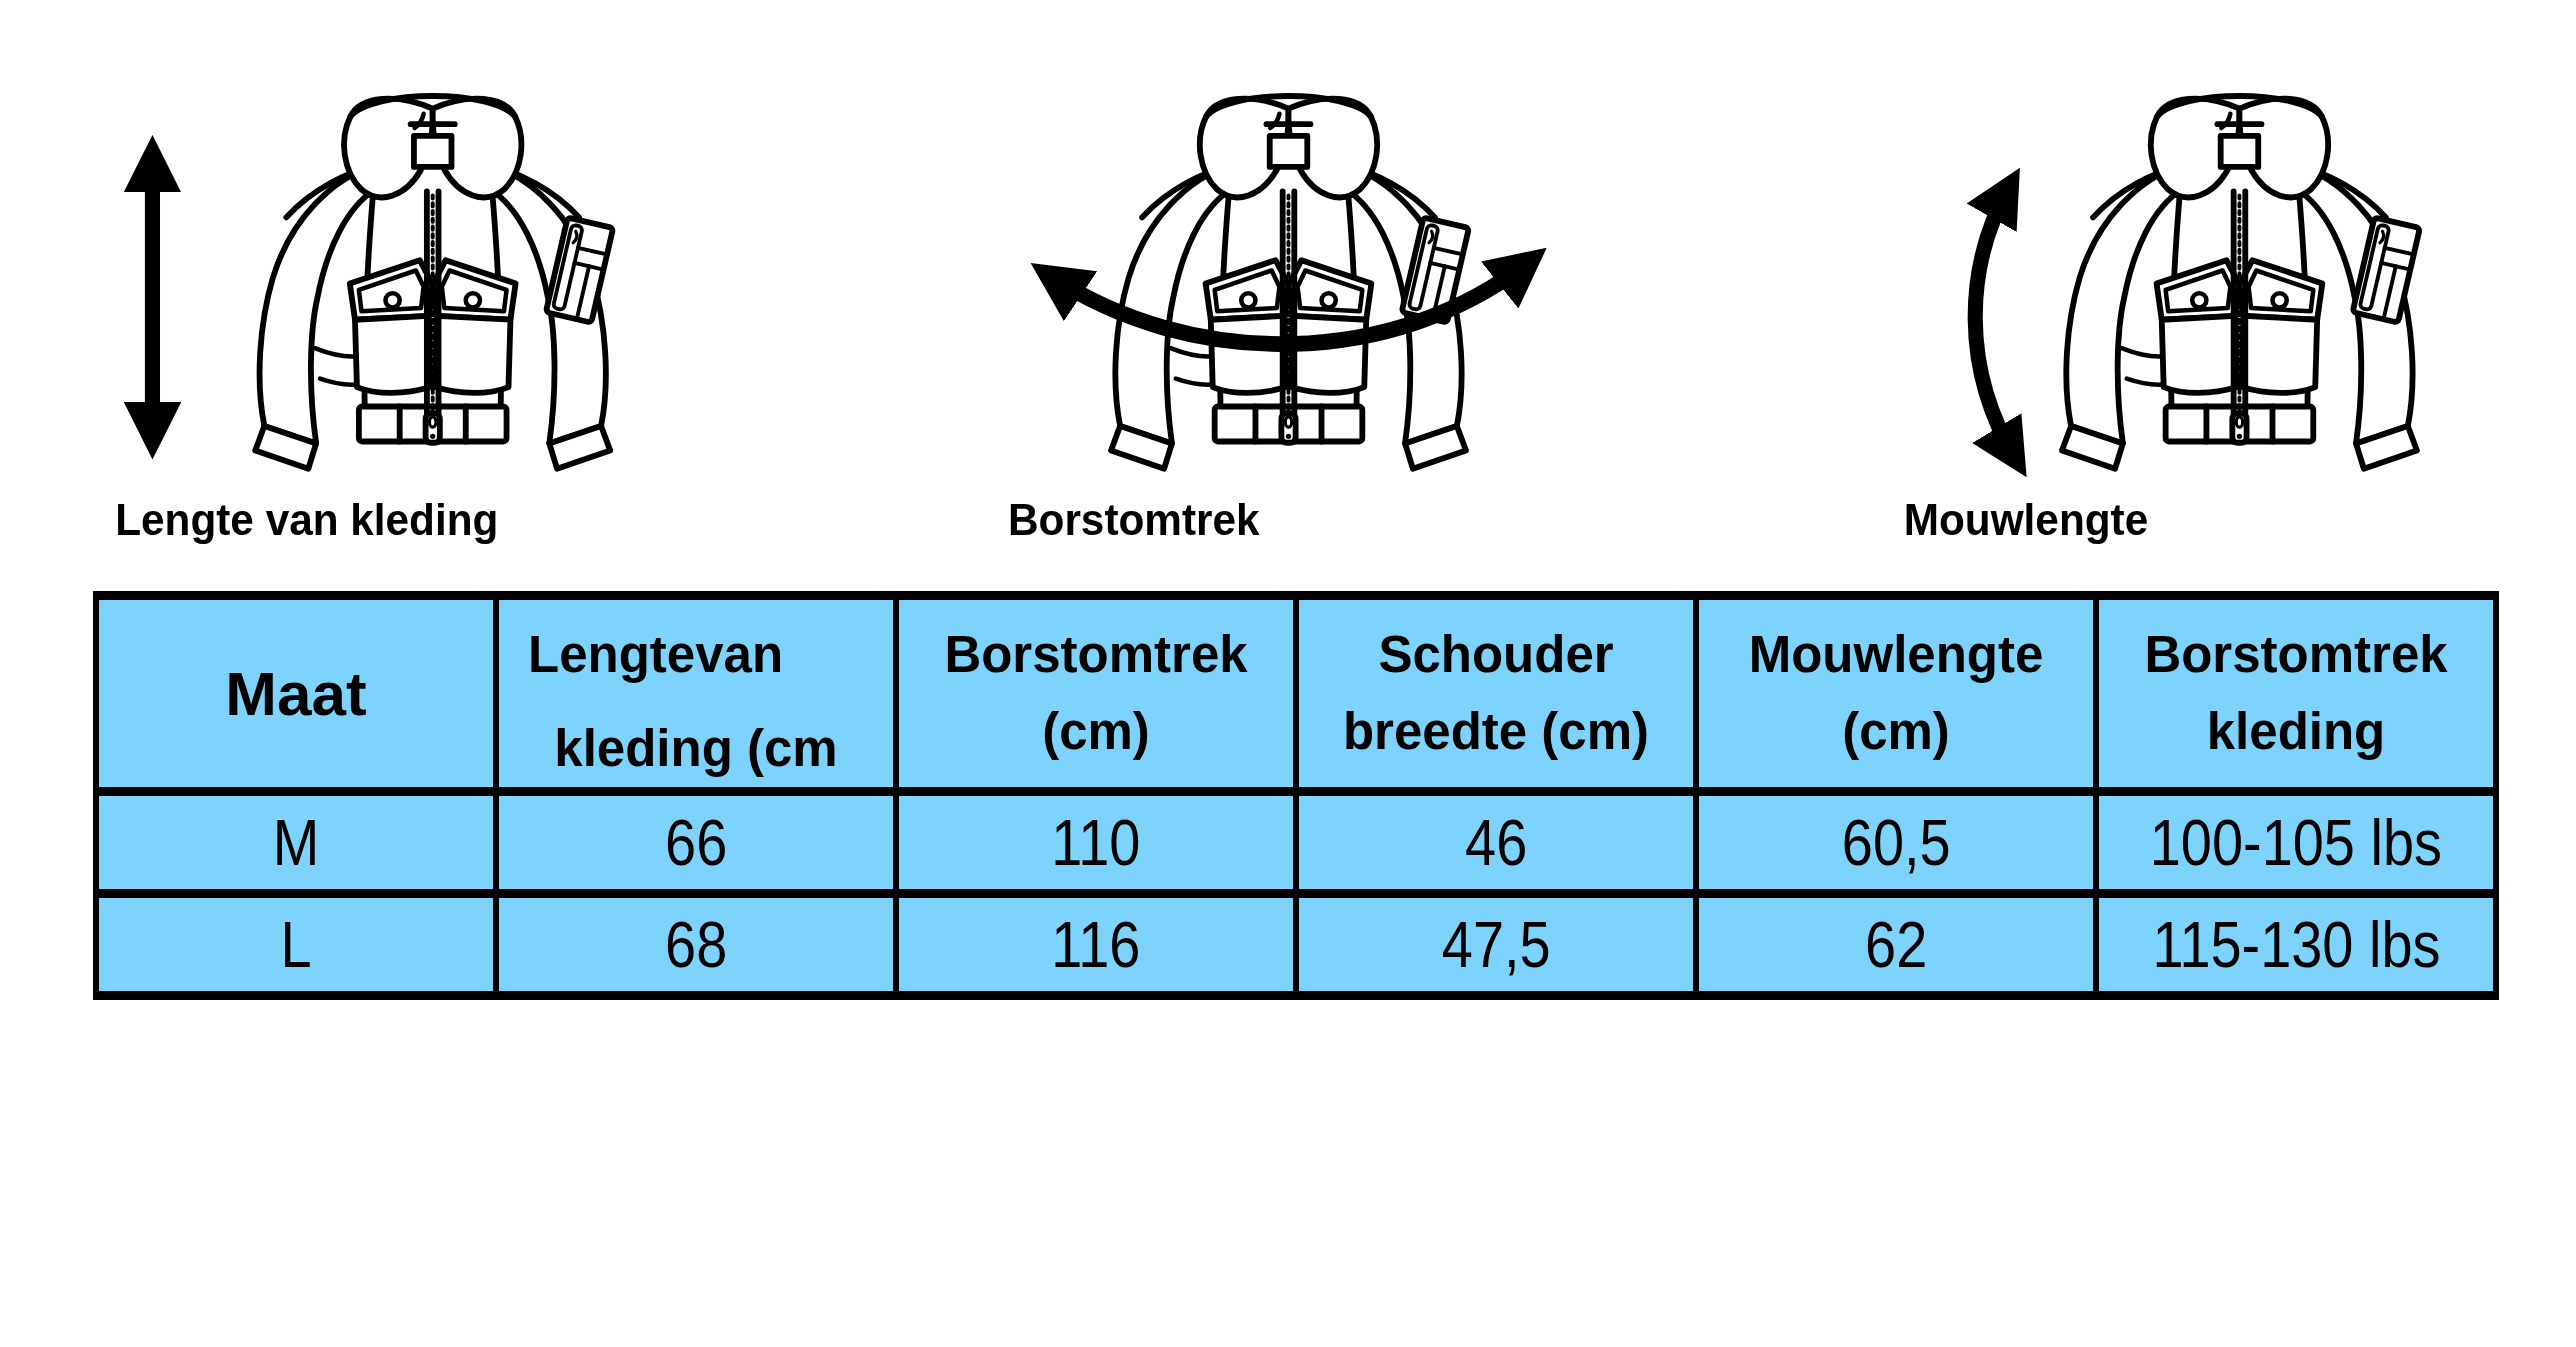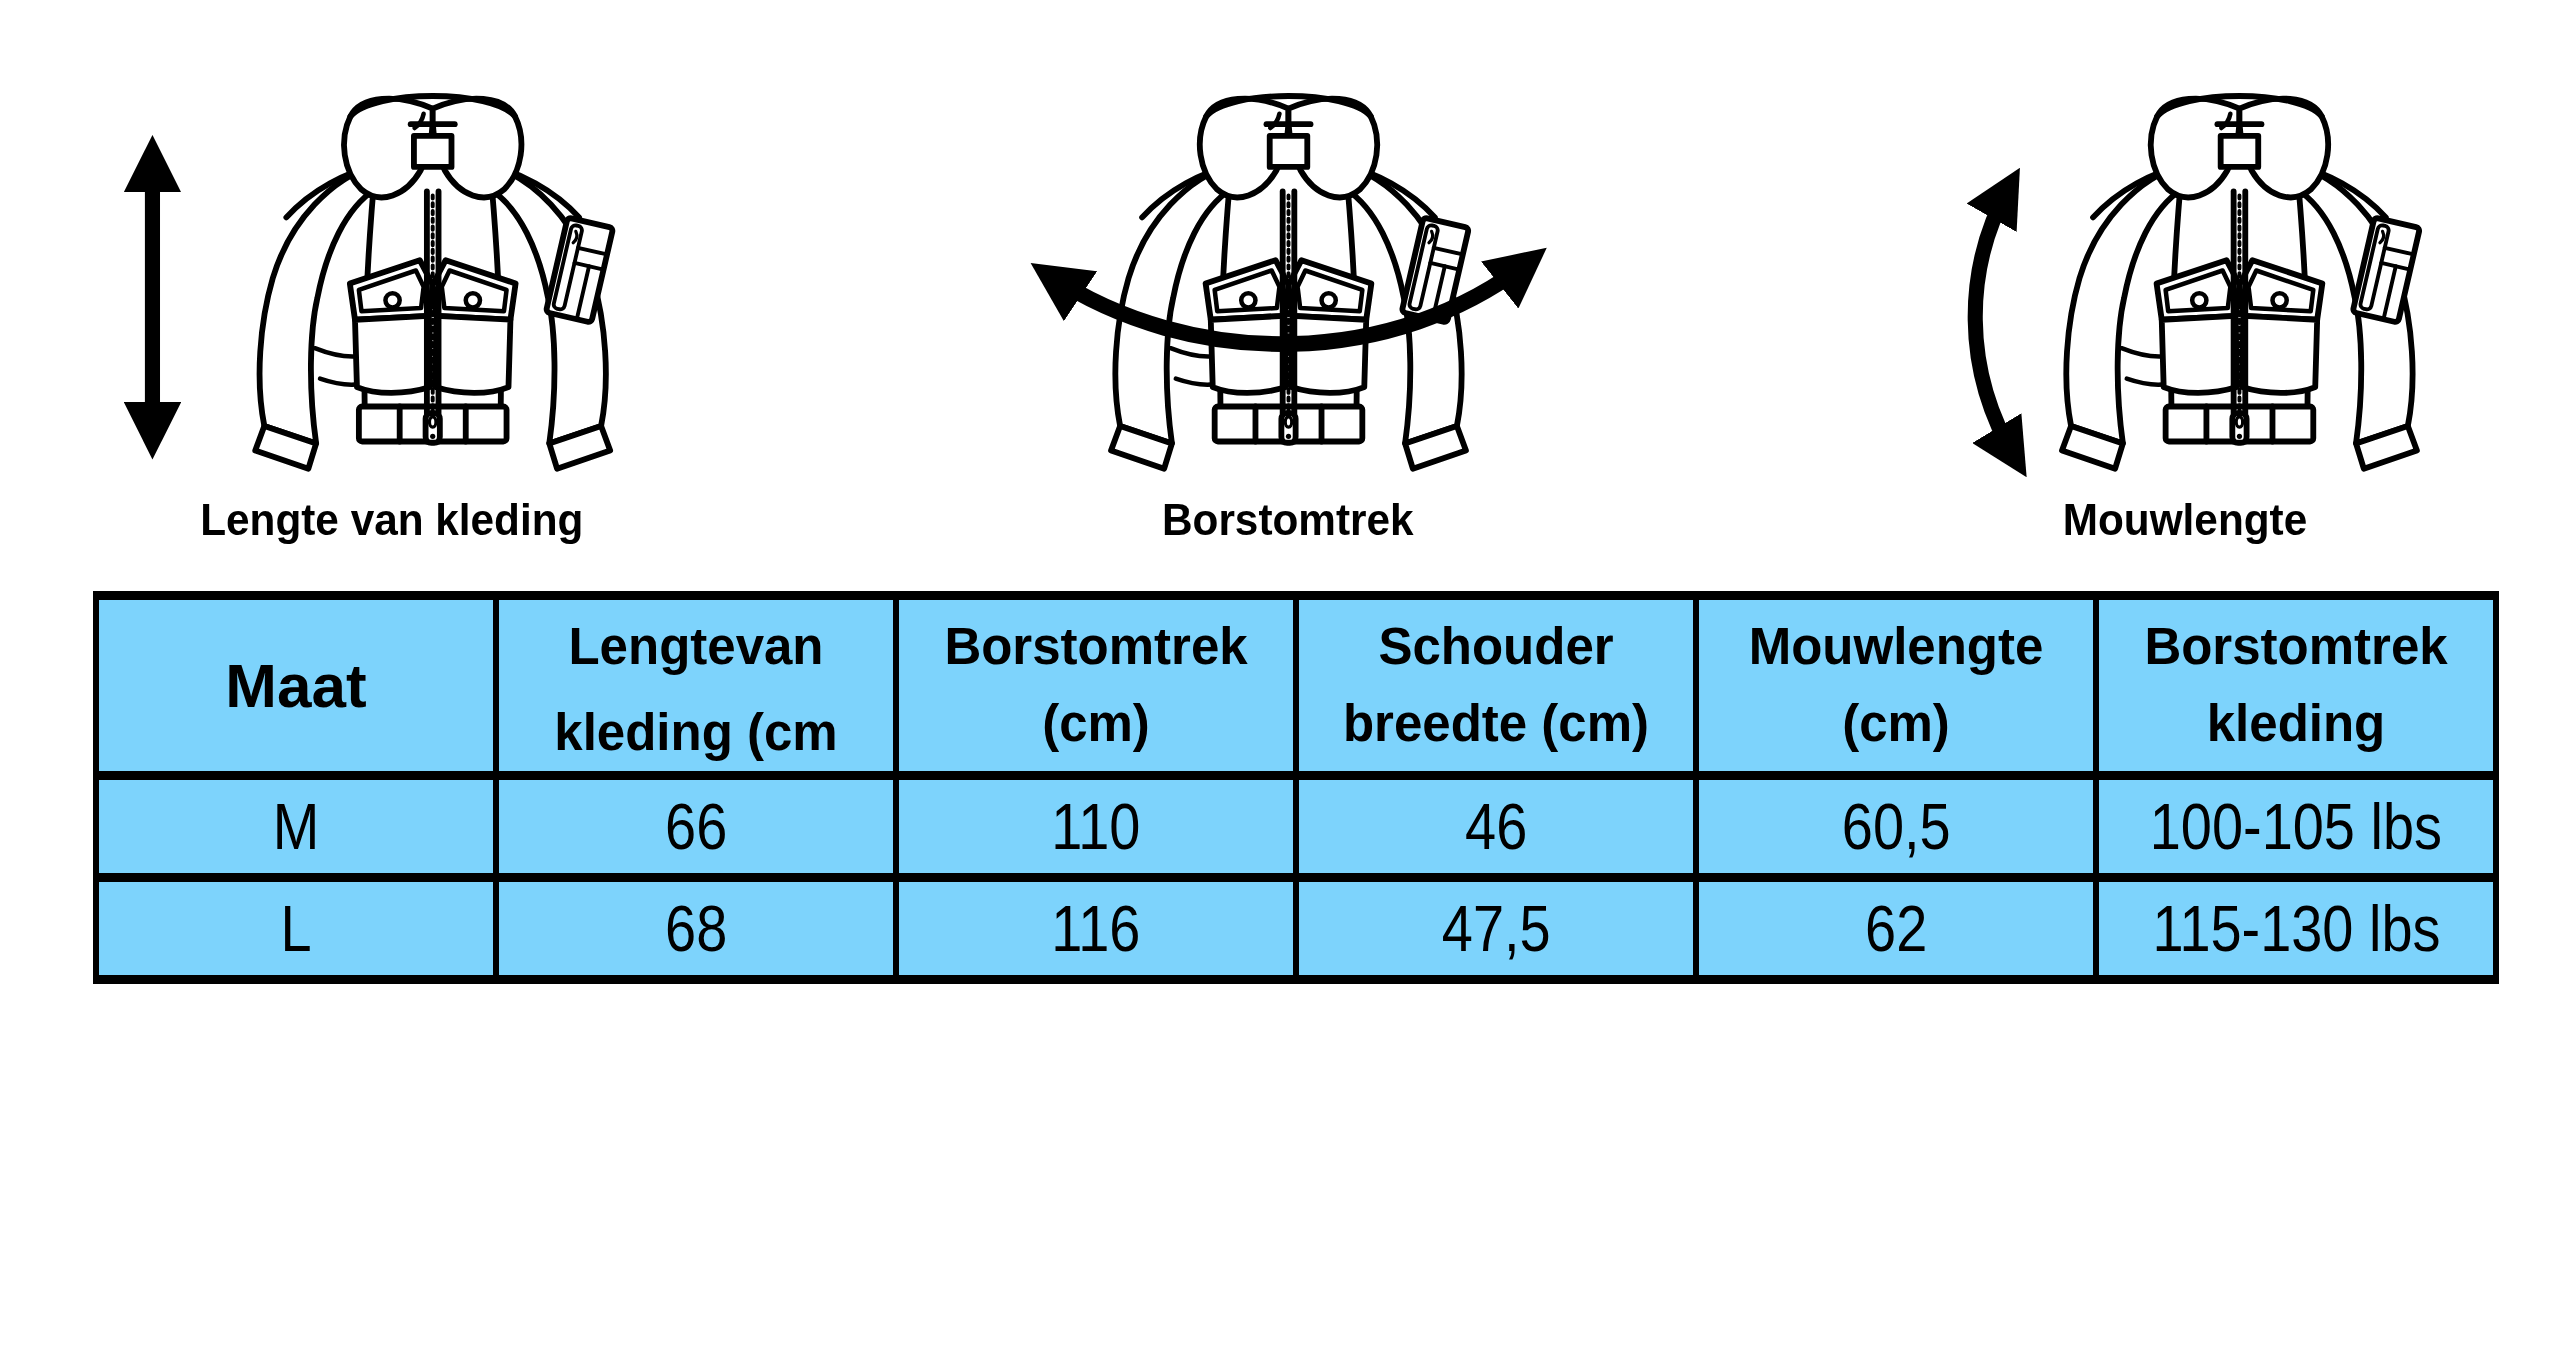--- a/index.html
+++ b/index.html
@@ -11,21 +11,21 @@
     overflow:hidden;
   }
   .page{width:2576px;height:1348px;position:relative;}
 
   
   .figures{
     display:flex;
     justify-content:space-between;
     padding:19px 103px 0 103px;
   }
-  .figure{width:577px;text-align:center;}
+  .figure{width:577px;}
   .figure svg{display:block;}
   .figure-label{
     margin-top:1.4px;
     font-size:45px;
     font-weight:700;
     letter-spacing:0px;
     white-space:nowrap;
   }
   .figure-label span{display:inline-block;transform:scaleX(0.94);transform-origin:center;}
 
@@ -44,21 +44,21 @@
     text-align:center;
     vertical-align:middle;
     padding:0;
     overflow:hidden;
   }
   .size-table thead tr{height:163px;}
   .size-table tbody tr{height:102px;}
   .size-table th{font-weight:700;font-size:51px;line-height:1.5;}
   th.size-head{font-size:62px;}
   .hdr{display:flex;flex-direction:column;justify-content:center;}
-  .split-line{display:flex;justify-content:center;padding:9px 29px;}
+  .split-line{display:flex;justify-content:flex-start;padding:17px 29px;}
   .size-table td{font-size:65px;font-weight:400;}
   .num{display:inline-block;transform:scaleX(0.86);transform-origin:center;white-space:nowrap;}
 </style>
 </head>
 <body>
 
 <div class="page">
 
   <svg width="0" height="0" style="position:absolute">
     <defs>

